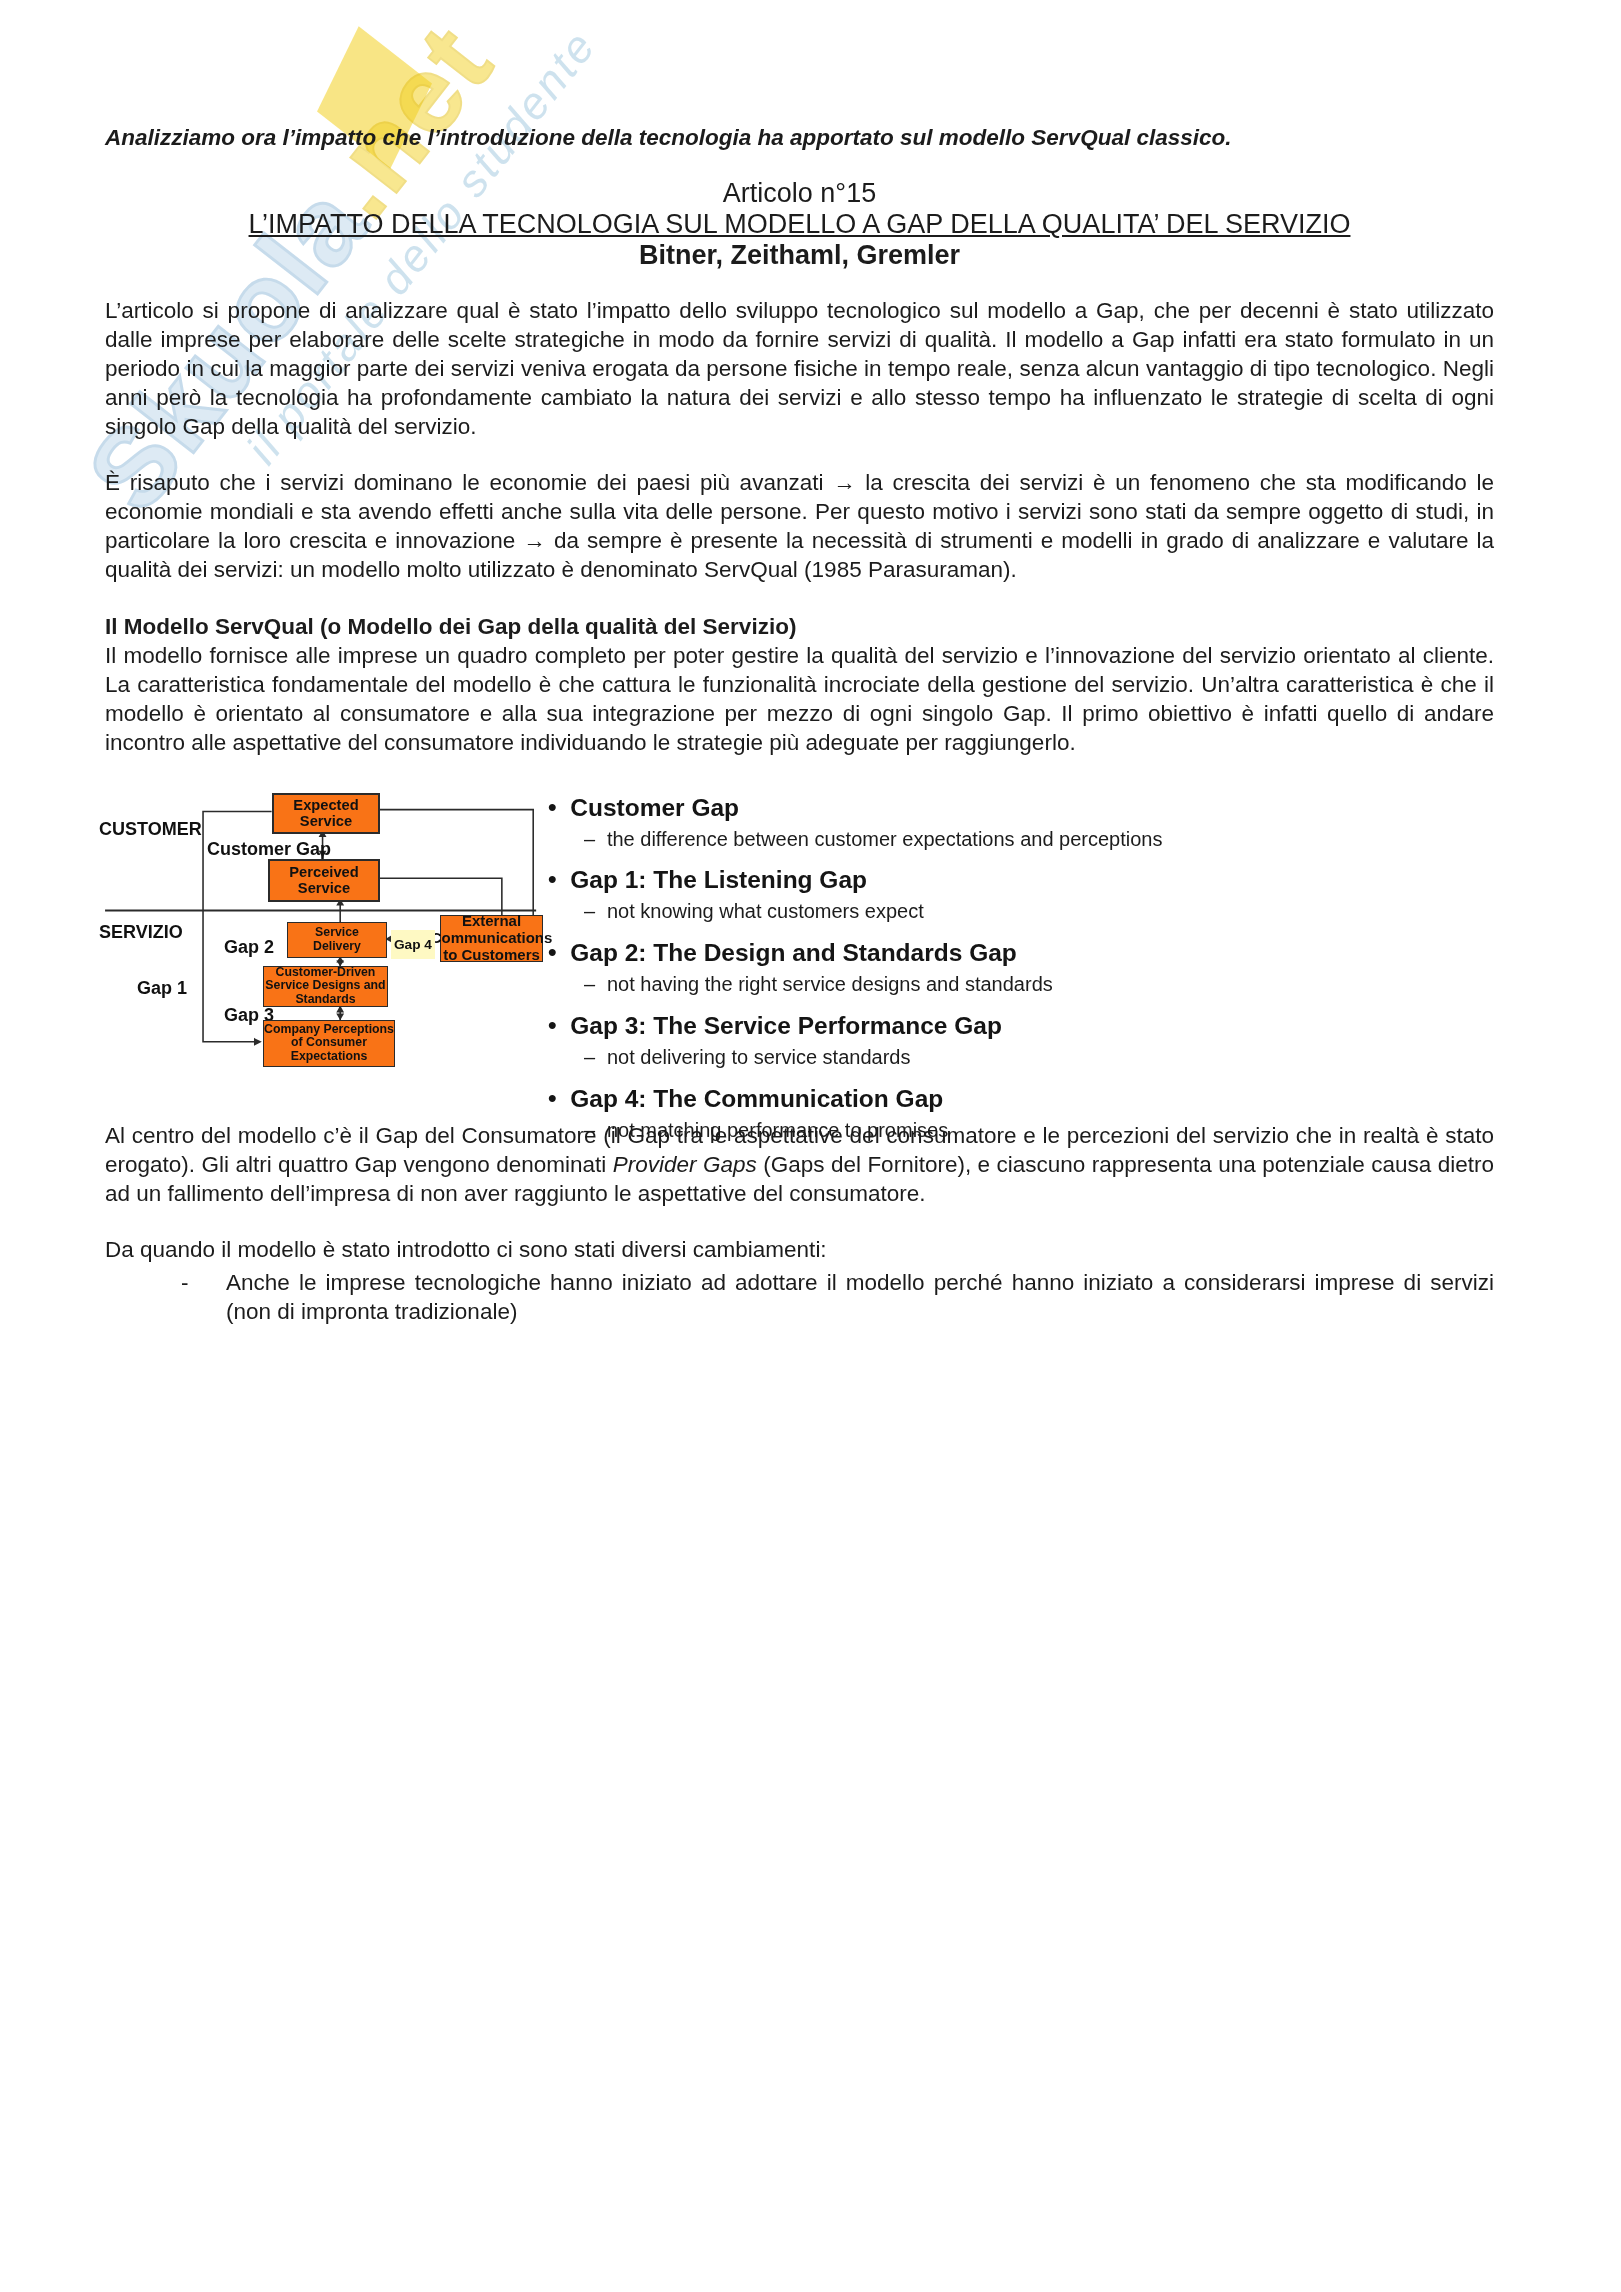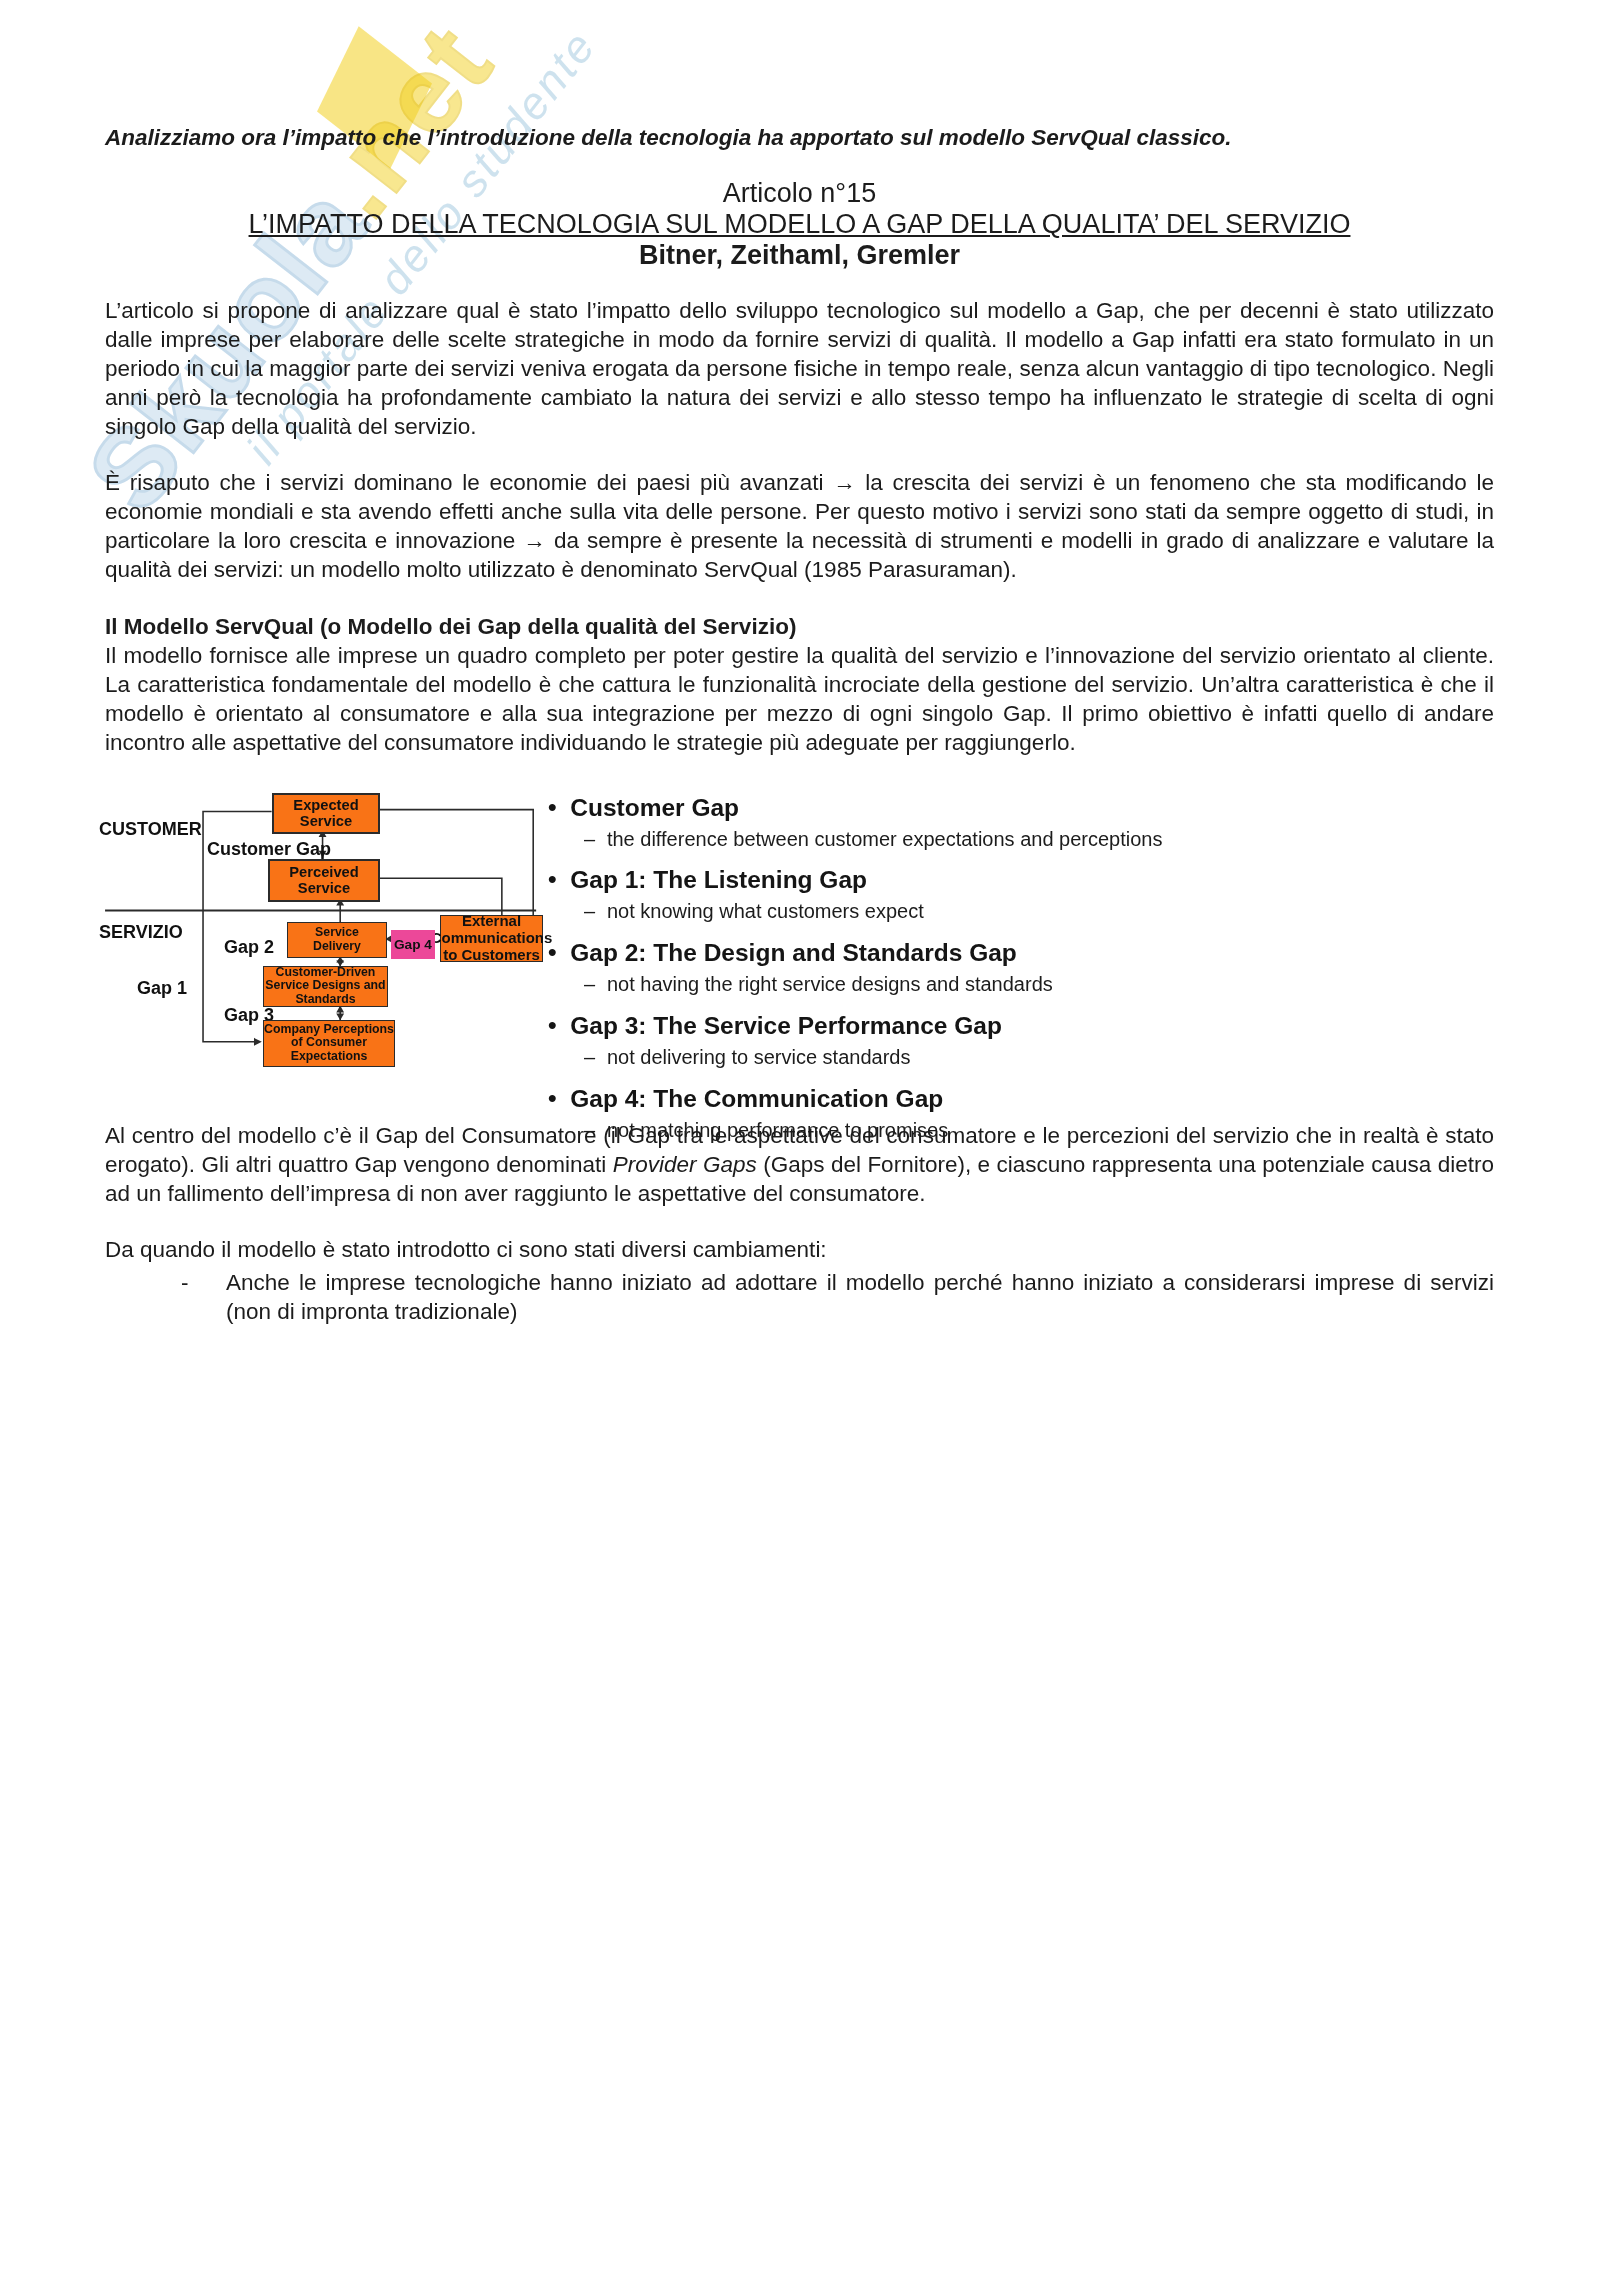--- a/index.html
+++ b/index.html
@@ -75,21 +75,21 @@
   .box-external    { left: 335px; top: 125px; width: 101px; height: 45px; font-size: 15px; }
   .box-design      { left: 158px; top: 176px; width: 123px; height: 39px; }
   .box-perceptions { left: 158px; top: 230px; width: 130px; height: 45px; }
   .dg-label { position: absolute; z-index: 2; font-weight: bold; font-size: 18px; color: #111; }
   .lbl-customer     { left: -5.9px;  top: 25.5px; }
   .lbl-company      { left: -5.9px;  top: 128px; }
   .lbl-customer-gap { left: 102px; top: 45px; }
   .lbl-gap1         { left: 32px;  top: 184px; }
   .lbl-gap2         { left: 119px; top: 143px; }
   .lbl-gap3         { left: 119px; top: 211px; }
-  .lbl-gap4         { left: 286px; top: 140px; background: #ec4899; padding: 0 2.9px; font-size: 13.7px; z-index: 3; }
+  .lbl-gap4         { left: 286px; top: 140px; background: #fef9c3; padding: 0 2.9px; font-size: 13.7px; z-index: 3; }
 
   .legend { position: absolute; left: 443px; top: 3.9px; width: 696px; display: flex; flex-direction: column; gap: 15.7px; }
   .legend-title { display: flex; gap: 13.7px; font-size: 24.5px; font-weight: bold; line-height: 1.15; color: #151515; }
   .legend-desc  { display: flex; gap: 11.8px; font-size: 20px; line-height: 1.2; padding-left: 36px; margin-top: 4.9px; color: #1c1c1c; width: 627px; }
 </style>
 </head>
 <body>
 
 <div class="page">
 

